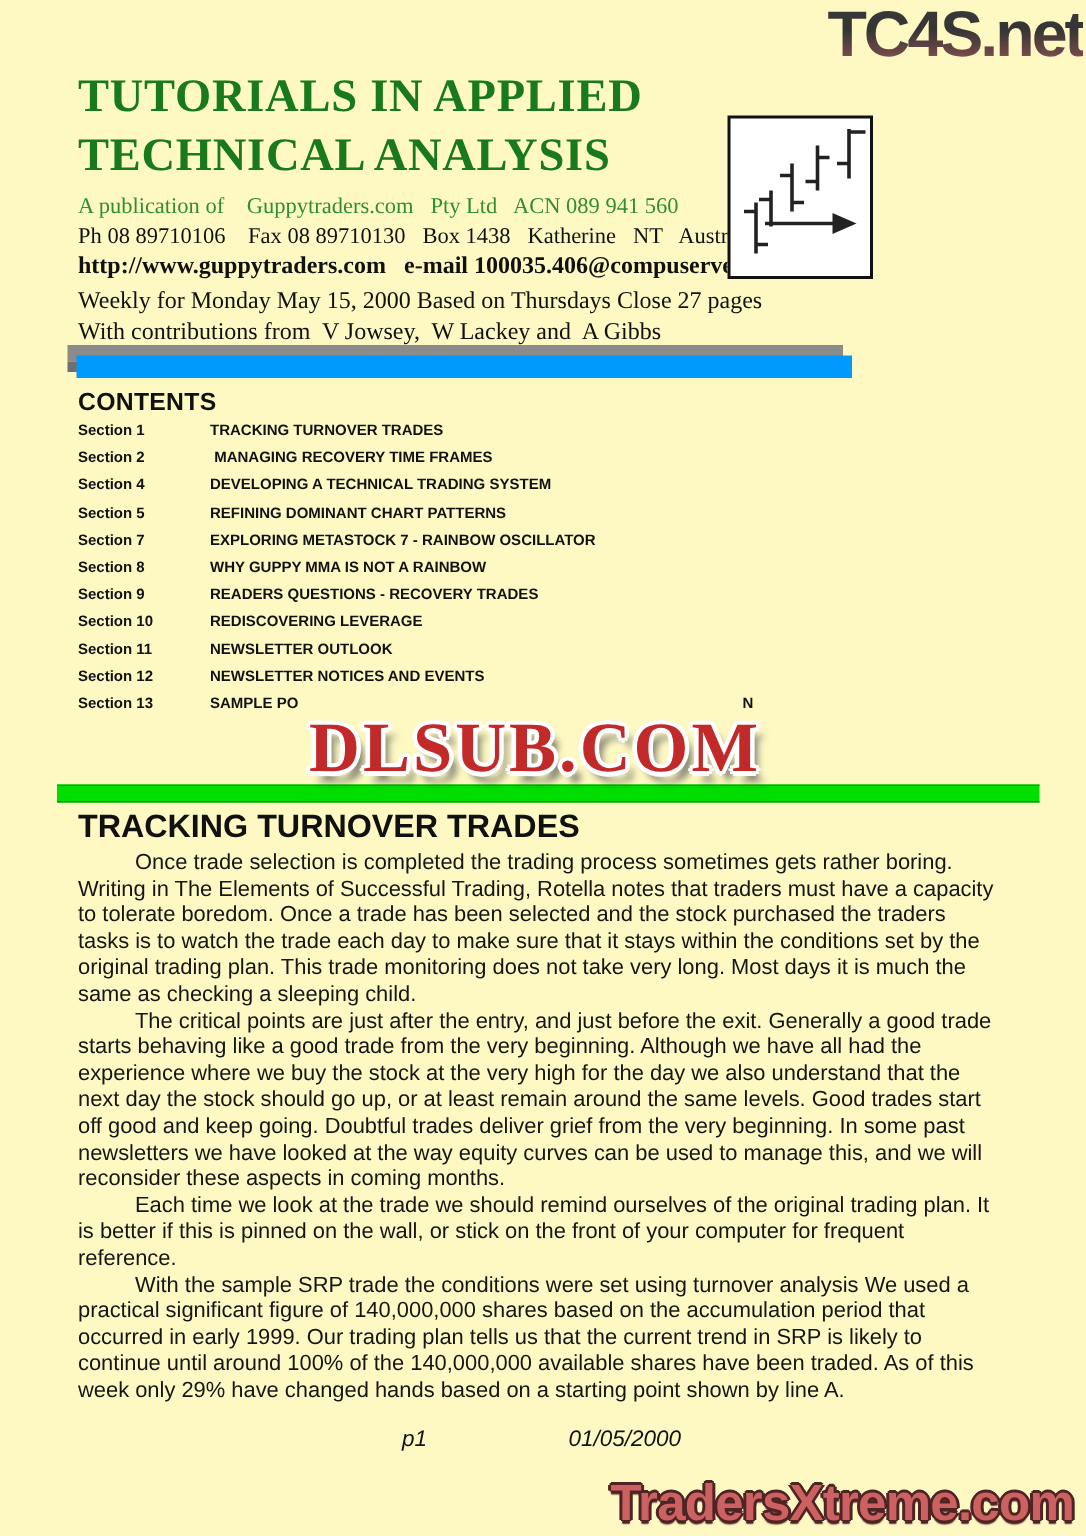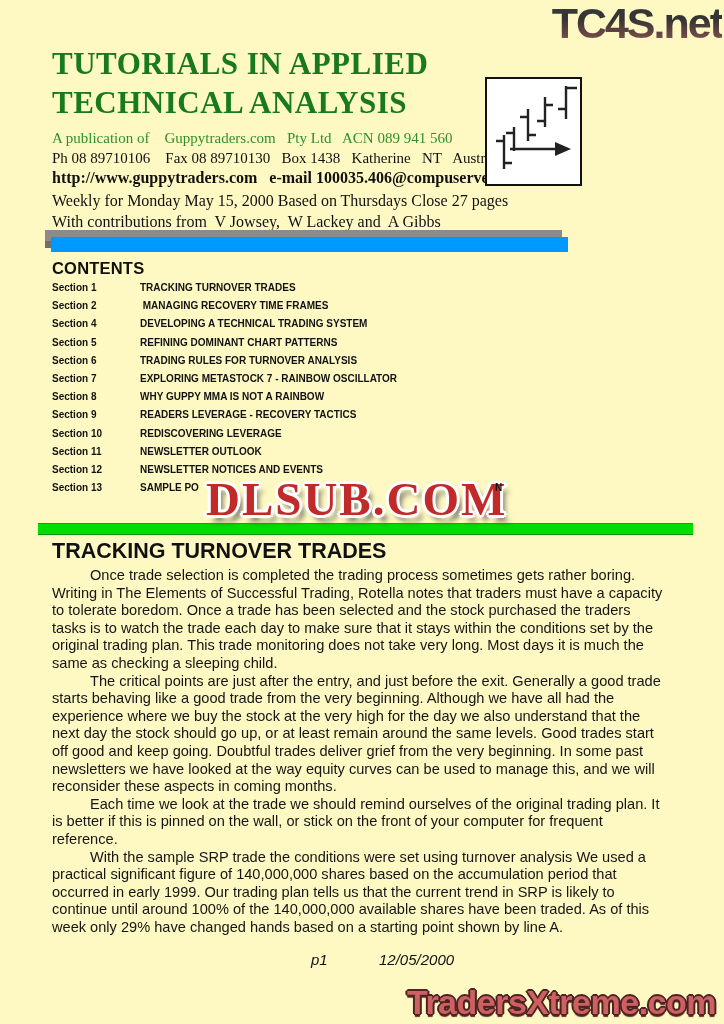--- a/index.html
+++ b/index.html
@@ -76,21 +76,21 @@
     font-family:"Liberation Sans", sans-serif; font-weight:bold; font-size:21.5px;
   }
   .article-body {
     position:absolute; left:52px; top:567px; width:614px;
     font-family:"Liberation Sans", sans-serif; font-size:14.6px; line-height:17.6px;
     color:#151515; text-align:left;
   }
   .article-body p { text-indent:38px; margin:0; }
 
   
-  .footer-page { position:absolute; left:268px; top:951px; font-family:"Liberation Sans", sans-serif; font-style:italic; font-size:15px;margin-left:43px; }
+  .footer-page { position:absolute; left:268px; top:951px; font-family:"Liberation Sans", sans-serif; font-style:italic; font-size:15px; }
   .footer-date { position:absolute; left:379px; top:951px; font-family:"Liberation Sans", sans-serif; font-style:italic; font-size:15px; }
 
   
   .banner {
     position:absolute; right:8px; top:983px;
     font-family:"Liberation Sans", sans-serif; font-weight:bold; font-size:34px; line-height:38px;
     color:var(--banner-red); letter-spacing:-0.5px;
     text-shadow:
       -1px -1px 0 #4e2424, 1px -1px 0 #4e2424, -1px 1px 0 #4e2424, 1px 1px 0 #4e2424,
       -2px 0 0 #4e2424, 2px 0 0 #4e2424, 0 -2px 0 #4e2424, 0 2px 0 #4e2424,
@@ -154,34 +154,30 @@
         </div>
         <div class="toc-row">
           <span class="toc-label">Section 4</span>
           <span class="toc-title">DEVELOPING A TECHNICAL TRADING SYSTEM</span>
         </div>
         <div class="toc-row">
           <span class="toc-label">Section 5</span>
           <span class="toc-title">REFINING DOMINANT CHART PATTERNS</span>
         </div>
         <div class="toc-row">
-          <span class="toc-label">Section 6</span>
-          <span class="toc-title">TRADING RULES FOR TURNOVER ANALYSIS</span>
-        </div>
-        <div class="toc-row">
           <span class="toc-label">Section 7</span>
           <span class="toc-title">EXPLORING METASTOCK 7 - RAINBOW OSCILLATOR</span>
         </div>
         <div class="toc-row">
           <span class="toc-label">Section 8</span>
           <span class="toc-title">WHY GUPPY MMA IS NOT A RAINBOW</span>
         </div>
         <div class="toc-row">
           <span class="toc-label">Section 9</span>
-          <span class="toc-title">READERS LEVERAGE - RECOVERY TACTICS</span>
+          <span class="toc-title">READERS QUESTIONS - RECOVERY TRADES</span>
         </div>
         <div class="toc-row">
           <span class="toc-label">Section 10</span>
           <span class="toc-title">REDISCOVERING LEVERAGE</span>
         </div>
         <div class="toc-row">
           <span class="toc-label">Section 11</span>
           <span class="toc-title">NEWSLETTER OUTLOOK</span>
         </div>
         <div class="toc-row">
@@ -202,17 +198,17 @@
 
   <div class="article-heading">TRACKING TURNOVER TRADES</div>
   <div class="article-body">
       <p>Once trade selection is completed the trading process sometimes gets rather boring. Writing in The Elements of Successful Trading, Rotella notes that  traders must have a capacity to tolerate boredom. Once a trade has been selected and the stock purchased the traders tasks is to watch the trade each day to make sure that it stays within the conditions set by the original trading plan. This trade monitoring does not take very long.  Most days it is much the same as checking a sleeping child.</p>
       <p>The critical points are just after the entry, and just before the exit. Generally a good trade starts behaving like a good trade from the very beginning. Although we have all had the experience where we buy the stock at the very high for the day we also understand that the next day the stock should go up, or at least remain around the same levels. Good trades start off good and keep going. Doubtful trades deliver grief from the very beginning. In some past newsletters we have looked at the way equity curves can be used to manage this, and we will reconsider these aspects in coming months.</p>
       <p>Each time we look at the trade we should remind ourselves of the original trading plan. It is better if this is pinned on the wall, or stick on the front of your computer for frequent reference.</p>
       <p>With the sample SRP trade the conditions were set using turnover analysis We used a practical significant figure of 140,000,000 shares based on the accumulation period that occurred in early 1999. Our trading plan tells us that the current trend in SRP is likely to continue until around 100% of the 140,000,000 available shares have been traded. As of this week only 29% have changed hands based on a starting point shown by line A.</p>
     </div>
 
   <div class="footer-page">p1</div>
-  <div class="footer-date">12/05/2000</div>
+  <div class="footer-date">01/05/2000</div>
 
   <div class="banner">TradersXtreme.com</div>
 
 </div>
 
 </body></html>

